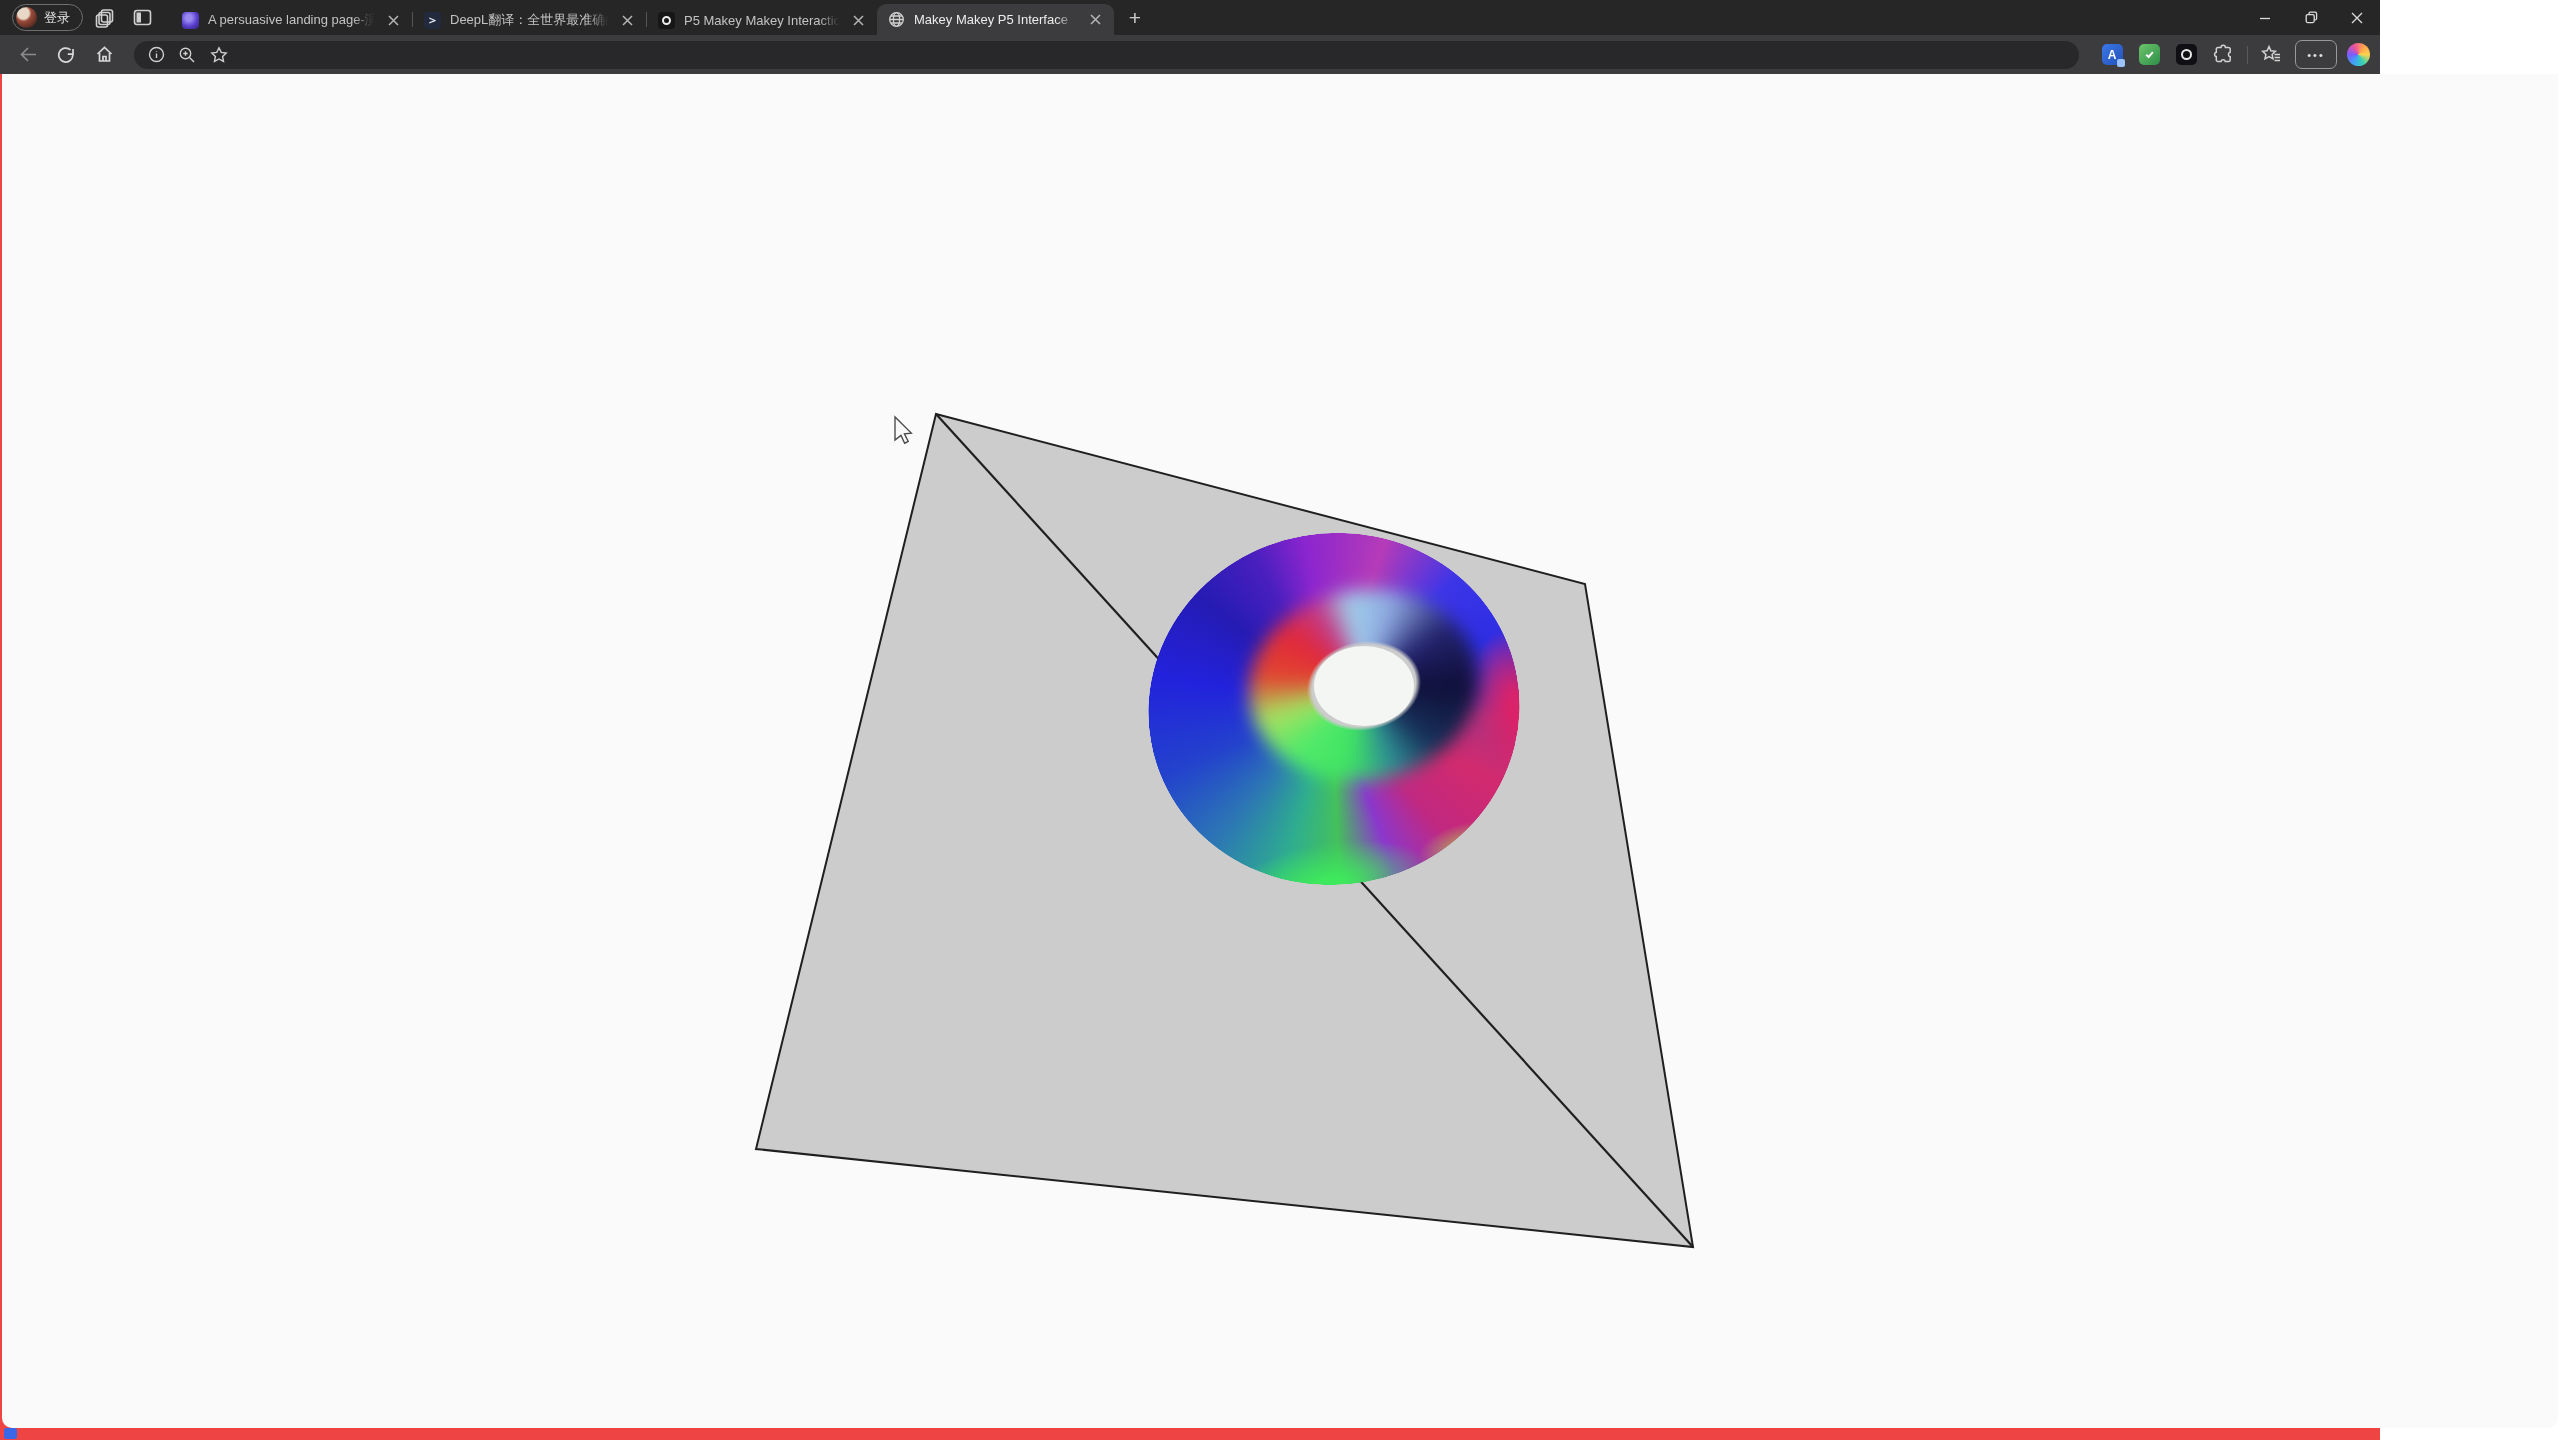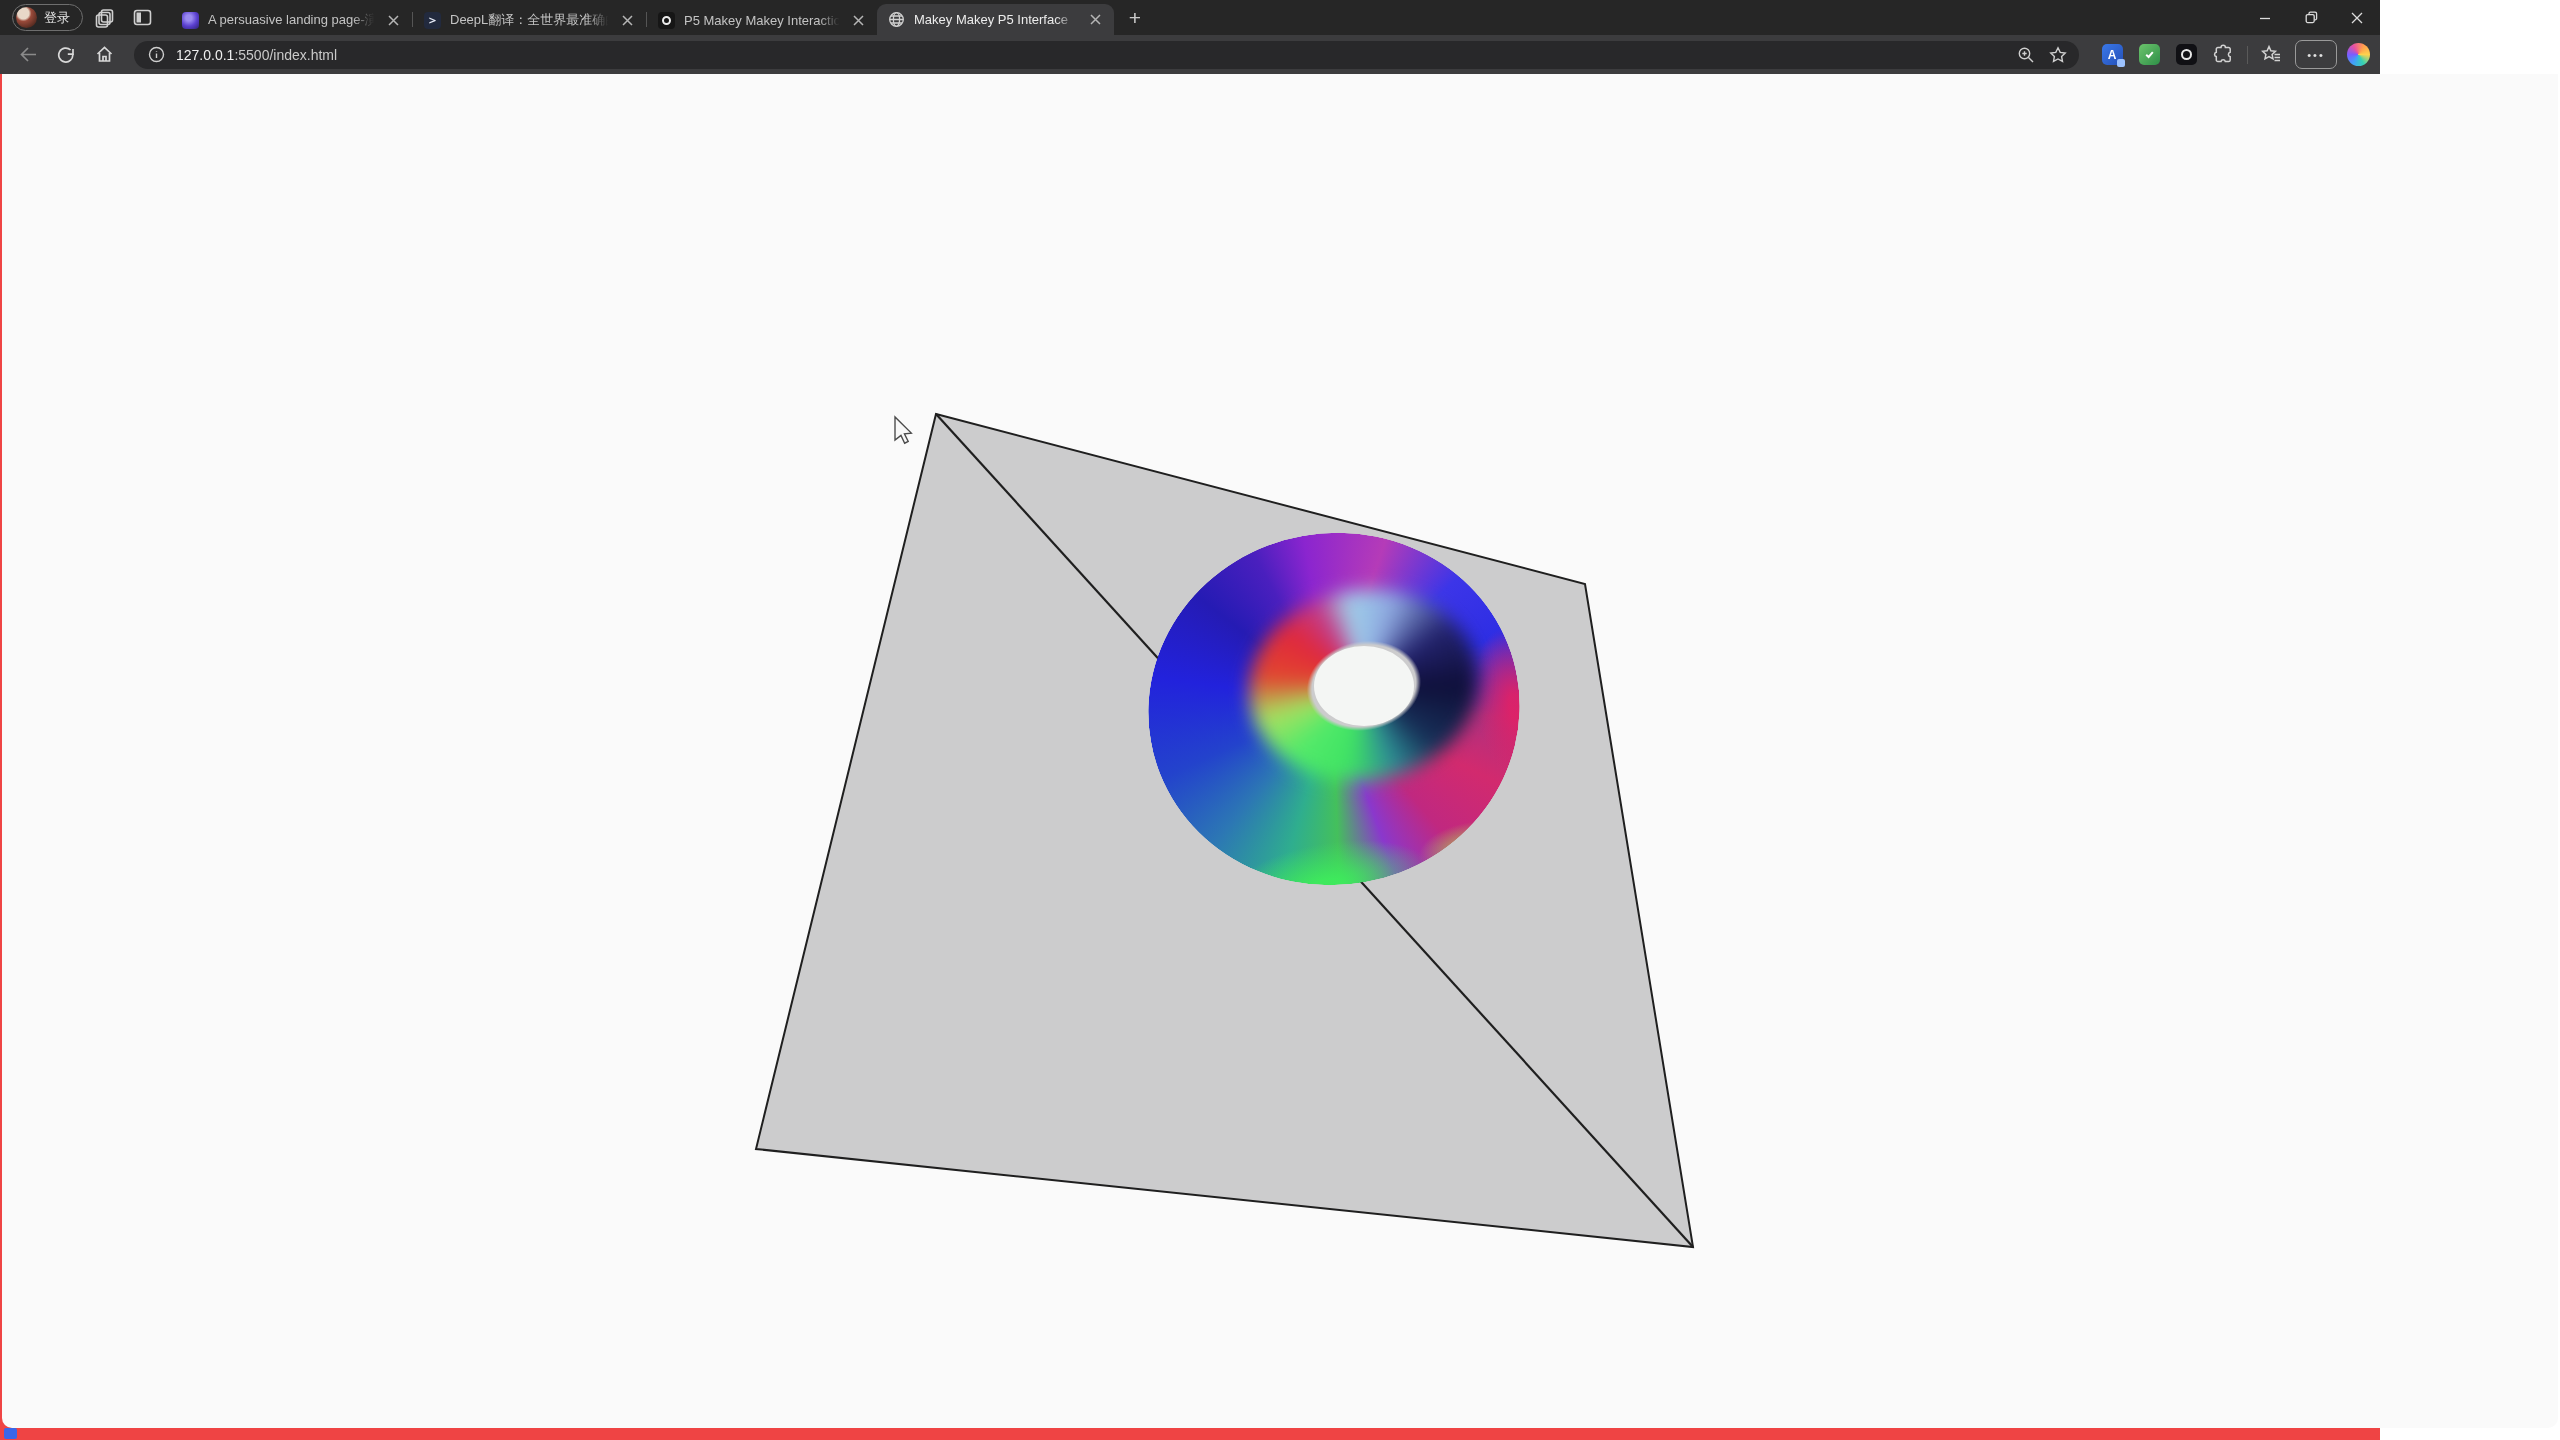--- a/index.html
+++ b/index.html
@@ -247,21 +247,20 @@
     </div>
 
     <div class="address-bar">
       <span class="site-info">
         <svg width="17" height="17" viewBox="0 0 17 17">
           <circle cx="8.5" cy="8.5" r="7"></circle>
           <path d="M8.5 7.5 V12"></path>
             <path d="M8.5 5 V5.6"></path>
         </svg>
       </span>
-      <span class="url-text"><span class="url-host">127.0.0.1</span><span class="url-path">:5500/index.html</span></span>
       <span class="pill-icon">
         <svg width="18" height="18" viewBox="0 0 18 18">
           <circle cx="7.5" cy="7.5" r="5.2"></circle>
           <path d="M11.5 11.5 L16 16"></path>
             <path d="M5.3 7.5 H9.7 M7.5 5.3 V9.7"></path>
         </svg>
       </span>
       <span class="pill-icon">
         <svg width="18" height="18" viewBox="0 0 18 18">
           <path d="M9 1.8 L11.2 6.4 16.2 7 12.6 10.4 13.5 15.4 9 13 4.5 15.4 5.4 10.4 1.8 7 6.8 6.4 Z"></path>

